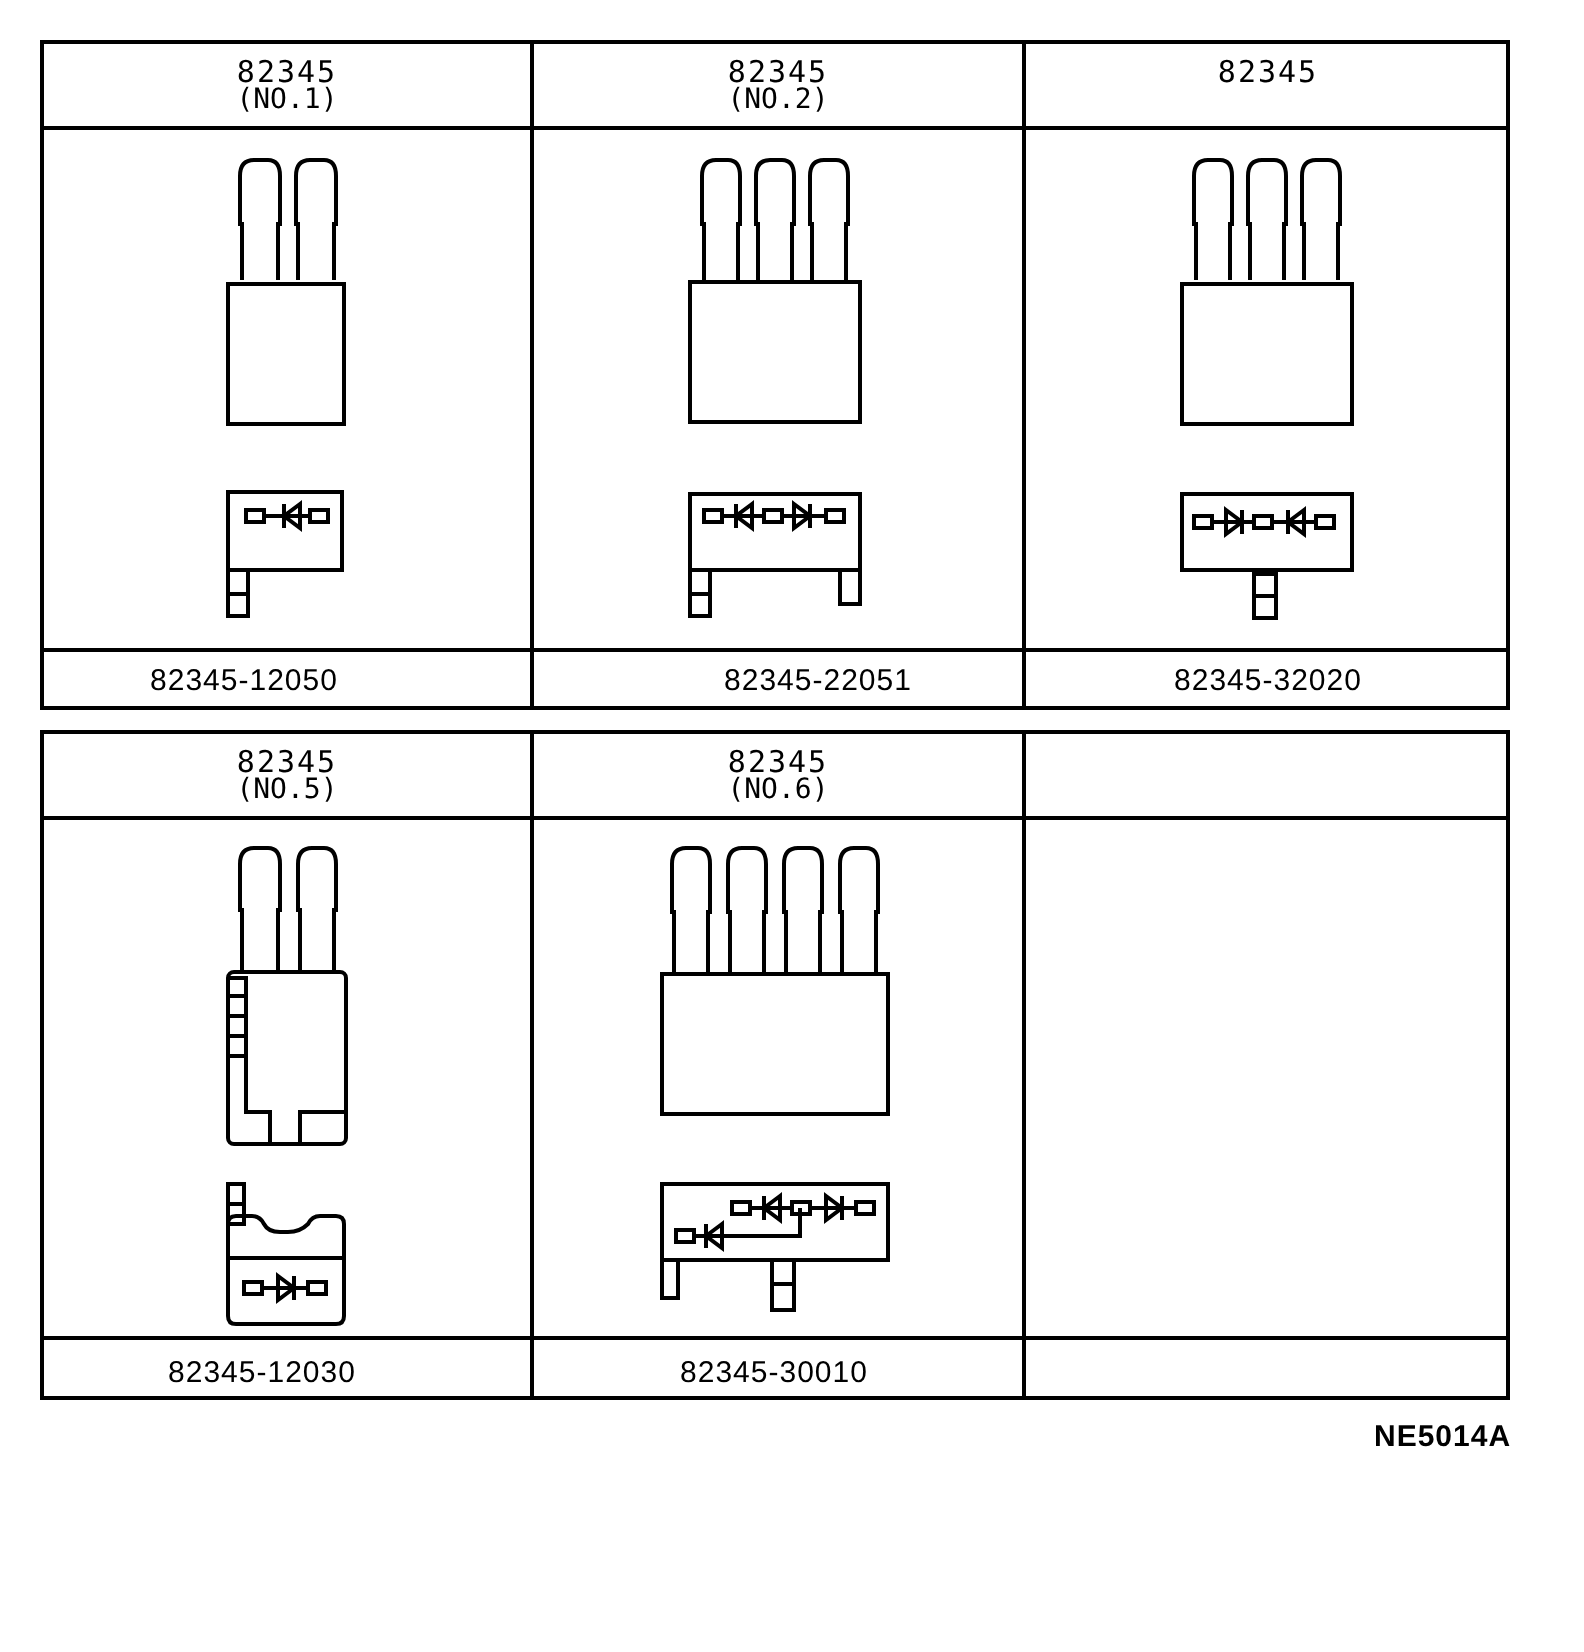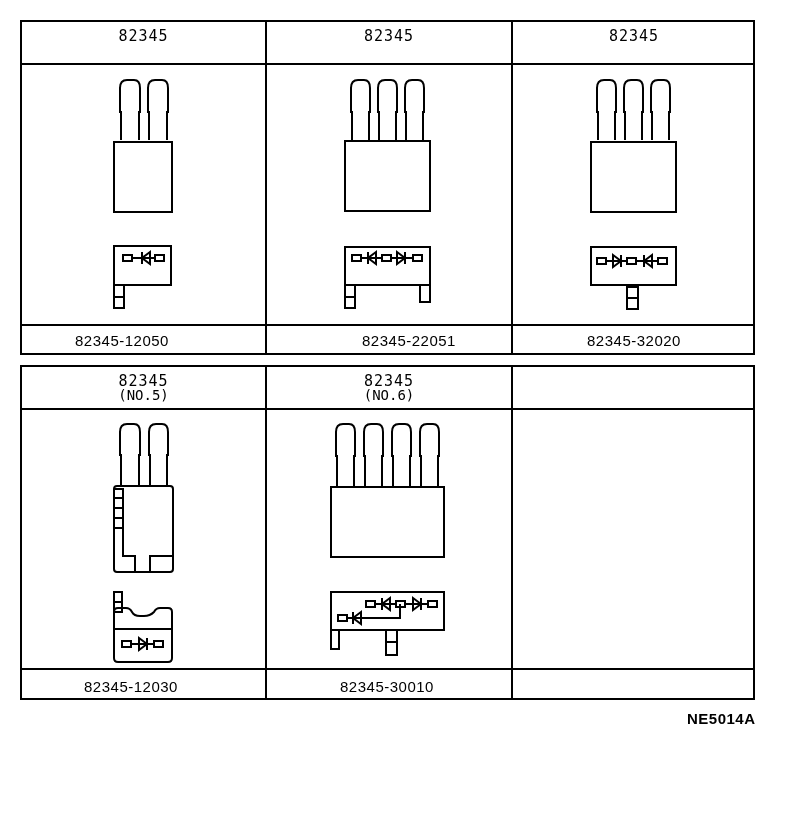--- a/index.html
+++ b/index.html
@@ -20,23 +20,25 @@
 <body>
 
 <div class="tbl" style="top:20px; width:735px; height:335px;">
   <div class="vline" style="left:243px;"></div>
   <div class="vline" style="left:489px;"></div>
   <div class="hline" style="top:41px;"></div>
   <div class="hline" style="top:302px;"></div>
 
   <div class="cell hdr" style="left:0; width:243px; top:7px;">
     <div>82345</div>
+    <div class="sub">(NO.1)</div>
   </div>
   <div class="cell hdr" style="left:245px; width:244px; top:7px;">
     <div>82345</div>
+    <div class="sub">(NO.2)</div>
   </div>
   <div class="cell hdr" style="left:491px; width:242px; top:7px;">
     <div>82345</div>
   </div>
 
   <div class="cell pn" style="left:0; width:200px; top:310px;">82345-12050</div>
   <div class="cell pn" style="left:245px; width:284px; top:310px;">82345-22051</div>
   <div class="cell pn" style="left:491px; width:242px; top:310px;">82345-32020</div>
 </div>
 

